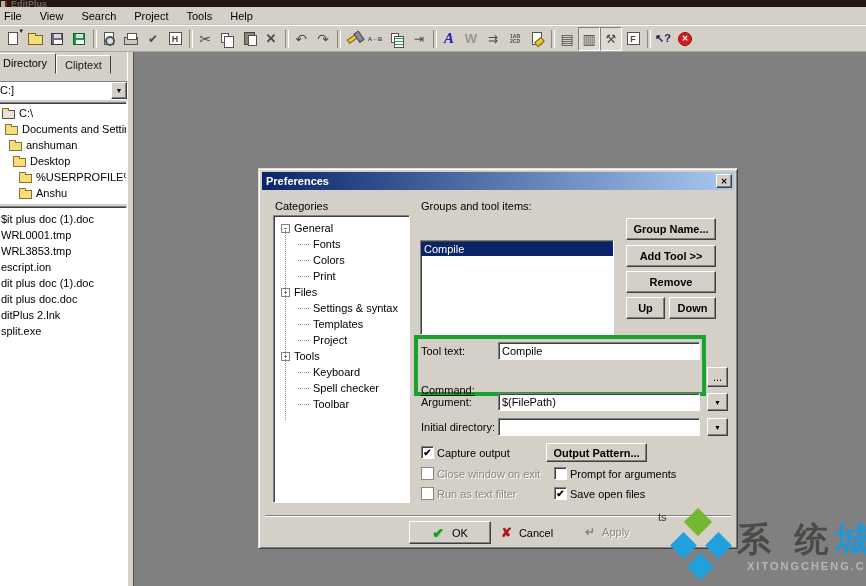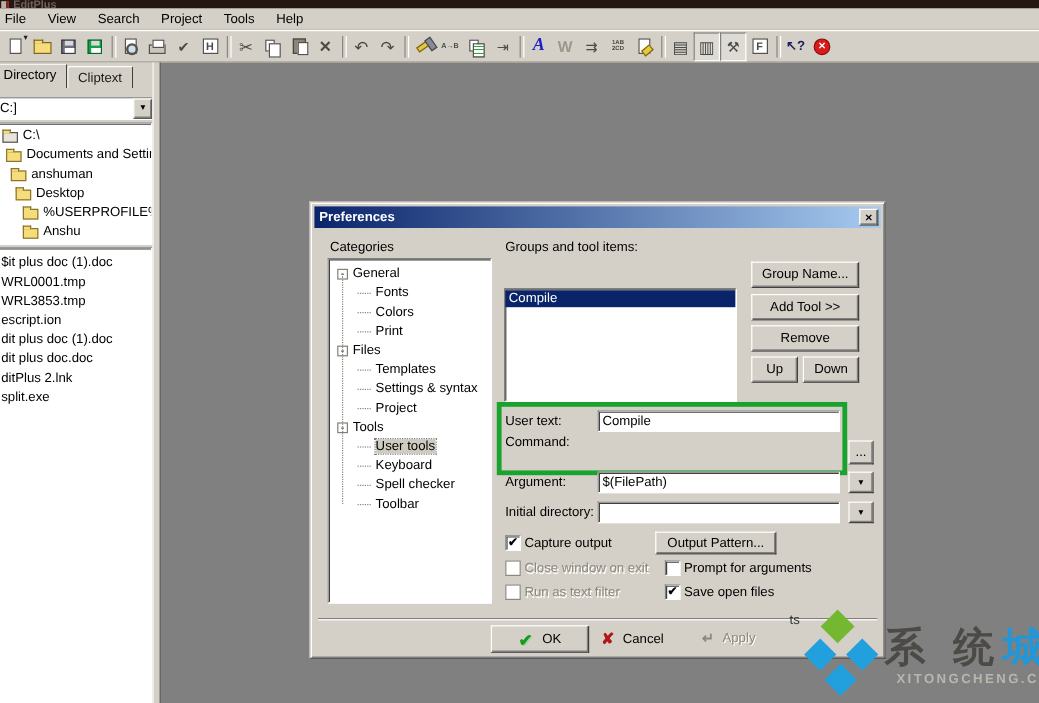--- a/index.html
+++ b/index.html
@@ -83,21 +83,21 @@
   .cat-row.lvl0 { padding-left:7px; } .cat-row.lvl1 { padding-left:24px; }
   .expbox { display:none; width:9px; height:9px; border:1px solid #848078; background:#fff; font-size:9px; line-height:7px; text-align:center; margin-right:4px; flex:0 0 9px; }
   .cat-row.expand .expbox { display:inline-block; }
   .dotline { display:inline-block; width:11px; height:0; border-top:1px dotted #8c887e; margin-right:4px; }
   .cat-row.selected .cat-label { background:#cfcbc1; outline:1px dotted #808080; }
   .treevline { position:absolute; left:11px; top:14px; height:190px; border-left:1px dotted #8c887e; }
   .group-combo { left:161px; top:50px; width:194px; height:19px; position:absolute; }
   .tool-list { position:absolute; left:161px; top:71px; width:194px; height:95px; padding-top:1px; overflow:hidden; }
   .tool-row { height:14px; line-height:14px; padding-left:3px; }
   .tool-row.selected { background:#0a246a; color:#fff; }
-  .side-btn { position:absolute; display:flex; align-items:center; justify-content:center; }
+  .side-btn { position:absolute; display:flex; align-items:center; justify-content:center;font-weight:bold; }
   .green-box { position:absolute; left:155px; top:166px; width:292px; height:61px; border:4px solid #1aa32c; }
   .field-label { position:absolute; left:162px; white-space:nowrap; }
   .field-input { position:absolute; left:239px; width:202px; height:18px; font-family:"Liberation Sans",sans-serif; font-size:11px; padding:0 3px; outline:none; }
   .mini-btn { position:absolute; left:448px; width:21px; display:flex; align-items:center; justify-content:center; }
   .chk { position:absolute; display:flex; align-items:center; gap:3px; }
   .chk .box { width:13px; height:13px; display:flex; align-items:center; justify-content:center; font-size:10px; font-weight:bold; }
   .chk.checked .box::before { content:"✔"; margin-top:-1px; }
   .chk.disabled .box { border-color:#8c887e; box-shadow:none; }
   .chk.disabled .clabel { color:#8c887e; text-shadow:1px 1px 0 #fff; }
   .dlg-sep { position:absolute; left:6px; right:6px; top:346px; border-top:1px solid #808080; border-bottom:1px solid #fff; }
@@ -370,46 +370,41 @@
 
         <div class="cat-row lvl0 expand">
           <span class="expbox">-</span>
 
           <span class="cat-label">Files</span>
         </div>
 
         <div class="cat-row lvl1">
 
           <span class="dotline"></span>
+          <span class="cat-label">Settings &amp; syntax</span>
+        </div>
+
+        <div class="cat-row lvl1">
+
+          <span class="dotline"></span>
           <span class="cat-label">Templates</span>
-        </div>
-
-        <div class="cat-row lvl1">
-
-          <span class="dotline"></span>
-          <span class="cat-label">Settings &amp; syntax</span>
         </div>
 
         <div class="cat-row lvl1">
 
           <span class="dotline"></span>
           <span class="cat-label">Project</span>
         </div>
 
         <div class="cat-row lvl0 expand">
           <span class="expbox">-</span>
 
           <span class="cat-label">Tools</span>
         </div>
 
-        <div class="cat-row lvl1 selected">
-
-          <span class="dotline"></span>
-          <span class="cat-label">User tools</span>
-        </div>
 
         <div class="cat-row lvl1">
 
           <span class="dotline"></span>
           <span class="cat-label">Keyboard</span>
         </div>
 
         <div class="cat-row lvl1">
 
           <span class="dotline"></span>
@@ -432,23 +427,23 @@
     </div>
 
   <div class="side-btn btn3d" style="left:367px; top:49px; width:90px; height:22px;">Group Name...</div>
   <div class="side-btn btn3d" style="left:367px; top:76px; width:90px; height:22px;">Add Tool &gt;&gt;</div>
   <div class="side-btn btn3d" style="left:367px; top:102px; width:90px; height:22px;">Remove</div>
   <div class="side-btn btn3d" style="left:367px; top:128px; width:39px; height:22px;">Up</div>
   <div class="side-btn btn3d" style="left:410px; top:128px; width:47px; height:22px;">Down</div>
 
   <div class="green-box"></div>
 
-  <div class="field-label" style="top:176px;">User text:</div>
+  <div class="field-label" style="top:176px;">Tool text:</div>
   <input class="field-input sunken" style="top: 173px;" value="Compile">
-  <div class="field-label" style="top:194px;">Command:</div>
+  <div class="field-label" style="top:215px;text-decoration:underline;">Command:</div>
   <div class="mini-btn btn3d" style="top:198px; height:20px;">...</div>
   <div class="field-label" style="top:227px;">Argument:</div>
   <input class="field-input sunken" style="top: 224px;" value="$(FilePath)">
   <div class="mini-btn btn3d" style="top:224px; height:18px; font-size:7px;">▼</div>
   <div class="field-label" style="top:252px;">Initial directory:</div>
   <input class="field-input sunken" style="top: 249px;" value="">
   <div class="mini-btn btn3d" style="top:249px; height:18px; font-size:7px;">▼</div>
 
   <div class="chk checked" style="left:162px; top:277px;">
     <span class="box sunken"></span>

